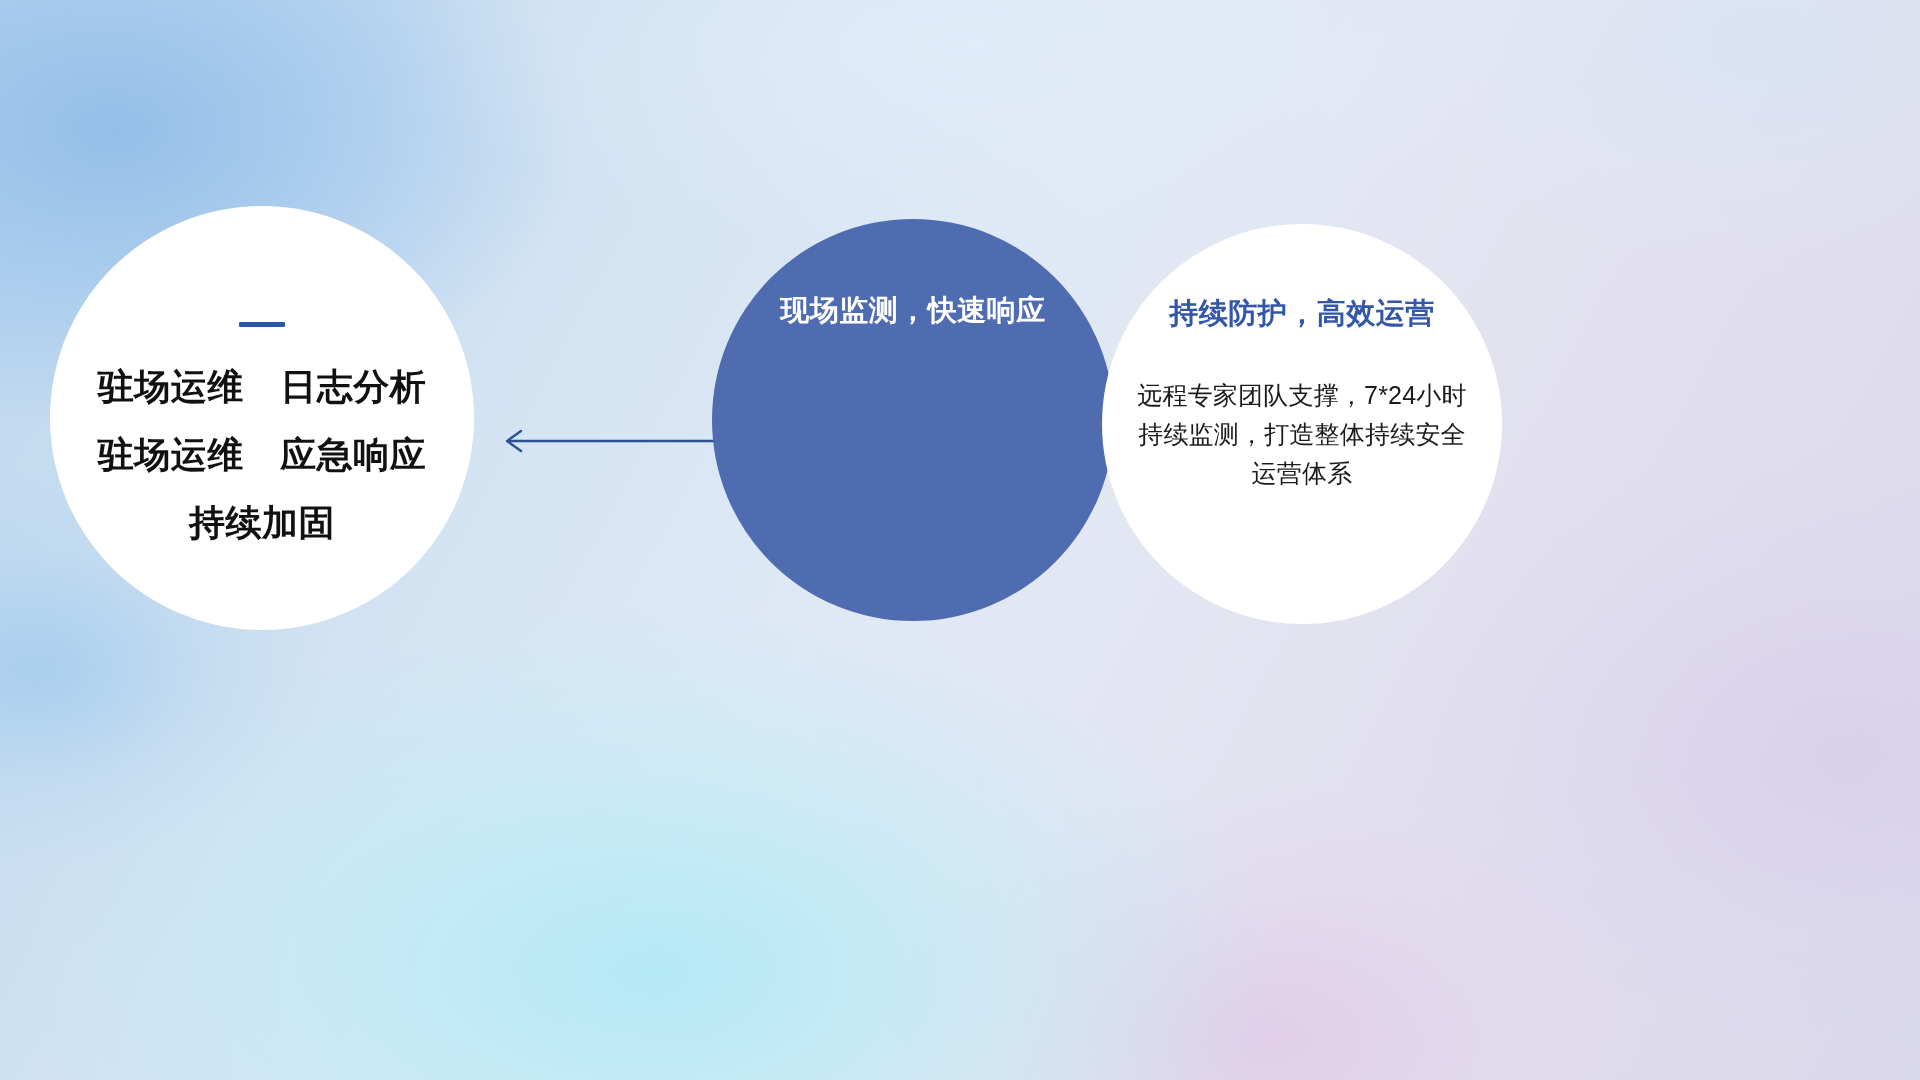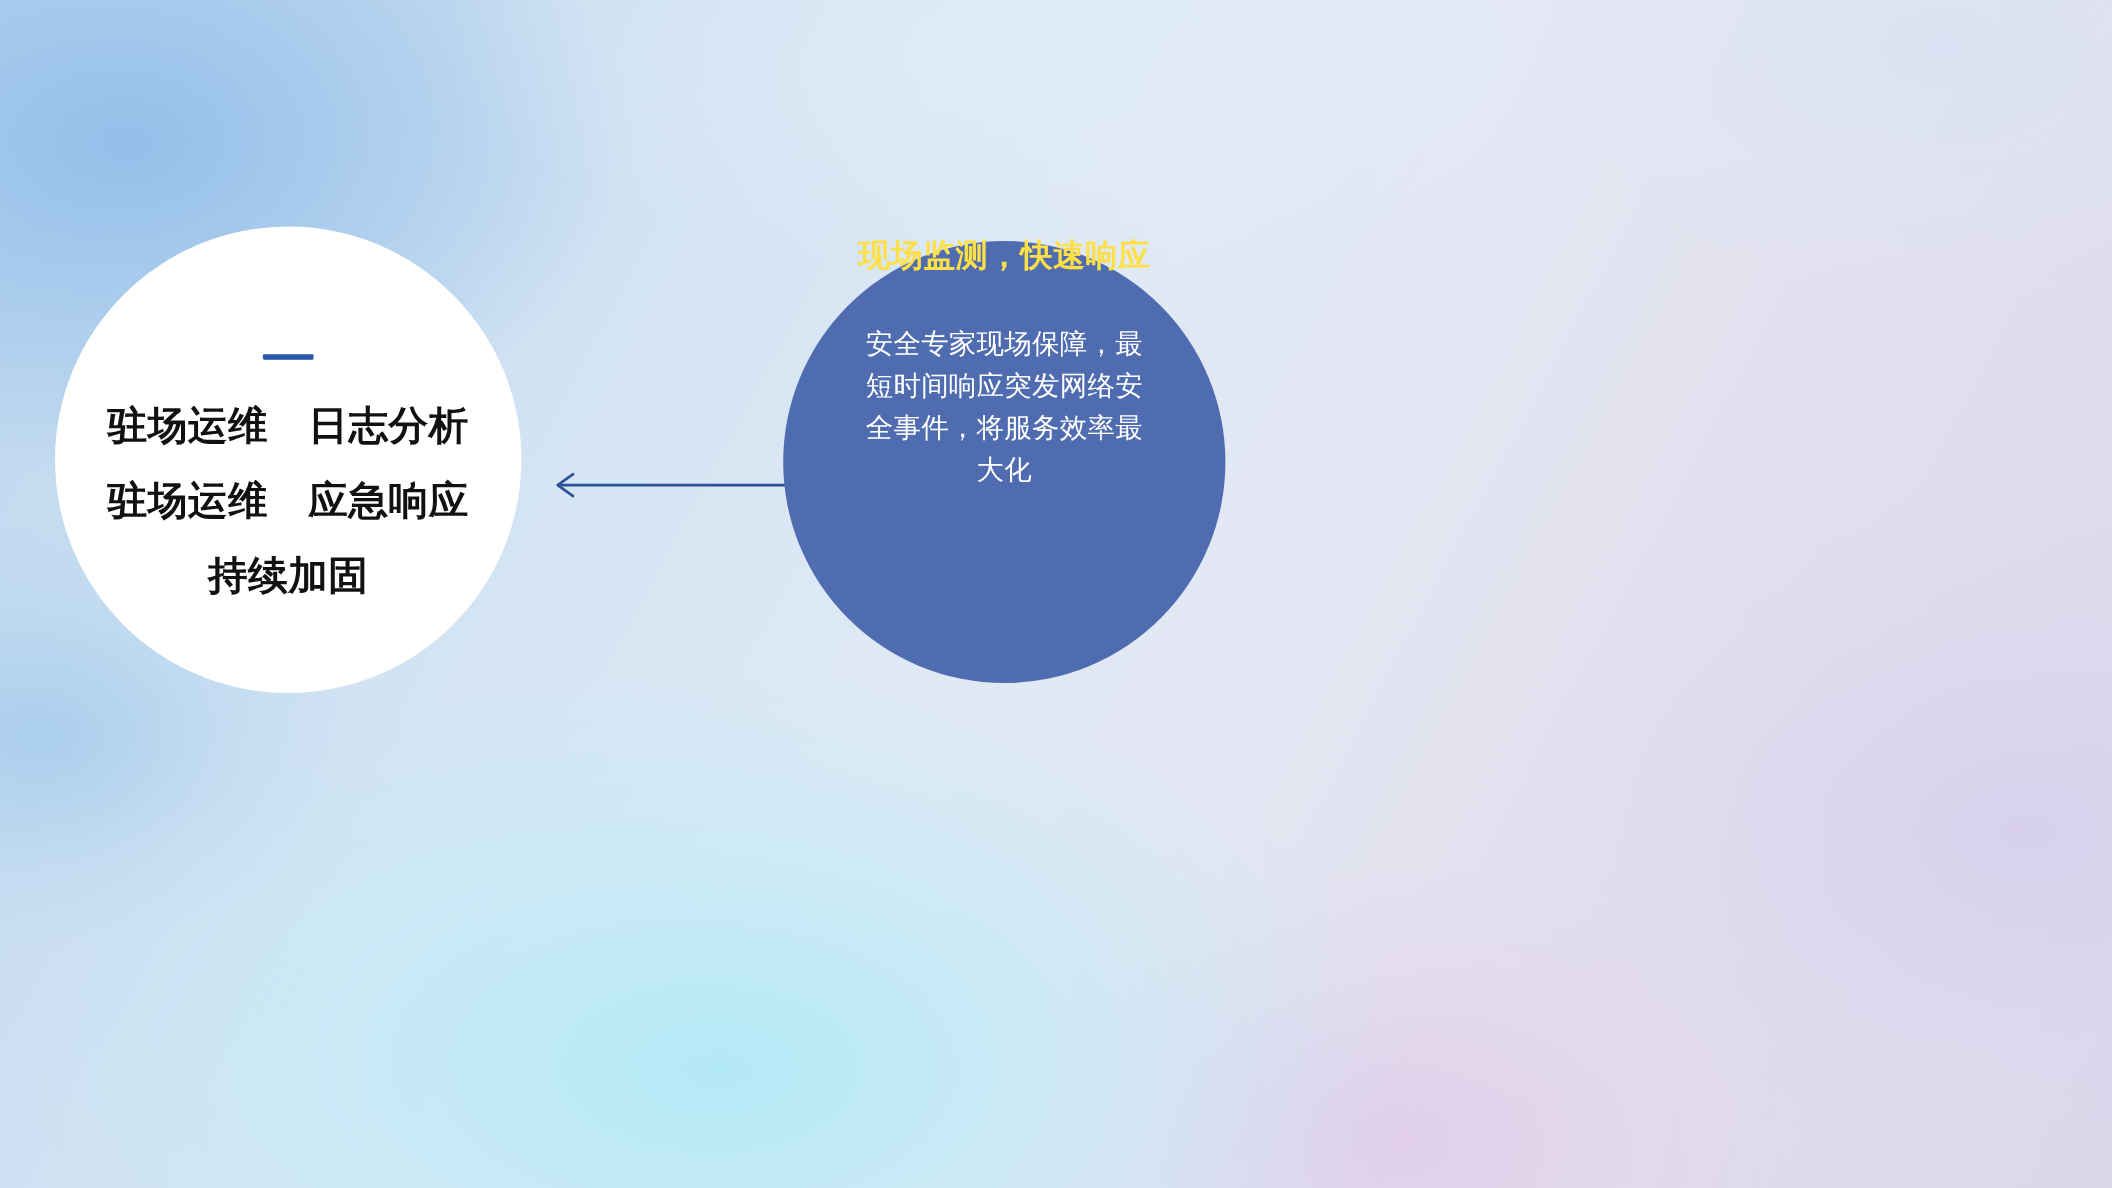--- a/index.html
+++ b/index.html
@@ -120,23 +120,24 @@
     width: 402px;
     height: 402px;
     background: #4f6cb0;
     display: flex;
     flex-direction: column;
     align-items: center;
     justify-content: flex-start;
     z-index: 3;
   }
   #circle-mid .card-title {
+    margin-top: 77px;
     font-size: 29px;
     font-weight: 700;
-    color: #fde047;
+    color: #ffffff;
     line-height: 1;
     white-space: nowrap;
     letter-spacing: 0.5px;
   }
   #circle-mid .card-body {
     margin-top: 46px;
     font-size: 25px;
     font-weight: 400;
     color: #ffffff;
     line-height: 1.52;
@@ -210,17 +211,20 @@
     </div>
   </div>
 
   <svg id="flow-arrow" viewBox="0 0 230 42">
     <line x1="228" y1="21" x2="20" y2="21" stroke="#2a5294" stroke-width="2.4"></line>
     <polyline points="33,11 19,21 33,31" fill="none" stroke="#2a5294" stroke-width="2.4" stroke-linecap="round" stroke-linejoin="round"></polyline>
   </svg>
 
   <div id="circle-mid" class="circle">
     <div class="card-title">现场监测，快速响应</div>
-    <div class="card-body">安全专家现场保障，最短时间响应突发网络安全事件，将服务效率最大化</div>
   </div>
 
+  <div id="circle-right" class="circle circle-white">
+    <div class="card-title">持续防护，高效运营</div>
+    <div class="card-body">远程专家团队支撑，7*24小时持续监测，打造整体持续安全运营体系</div>
+  </div>
 
 </div>
 
 </body></html>

